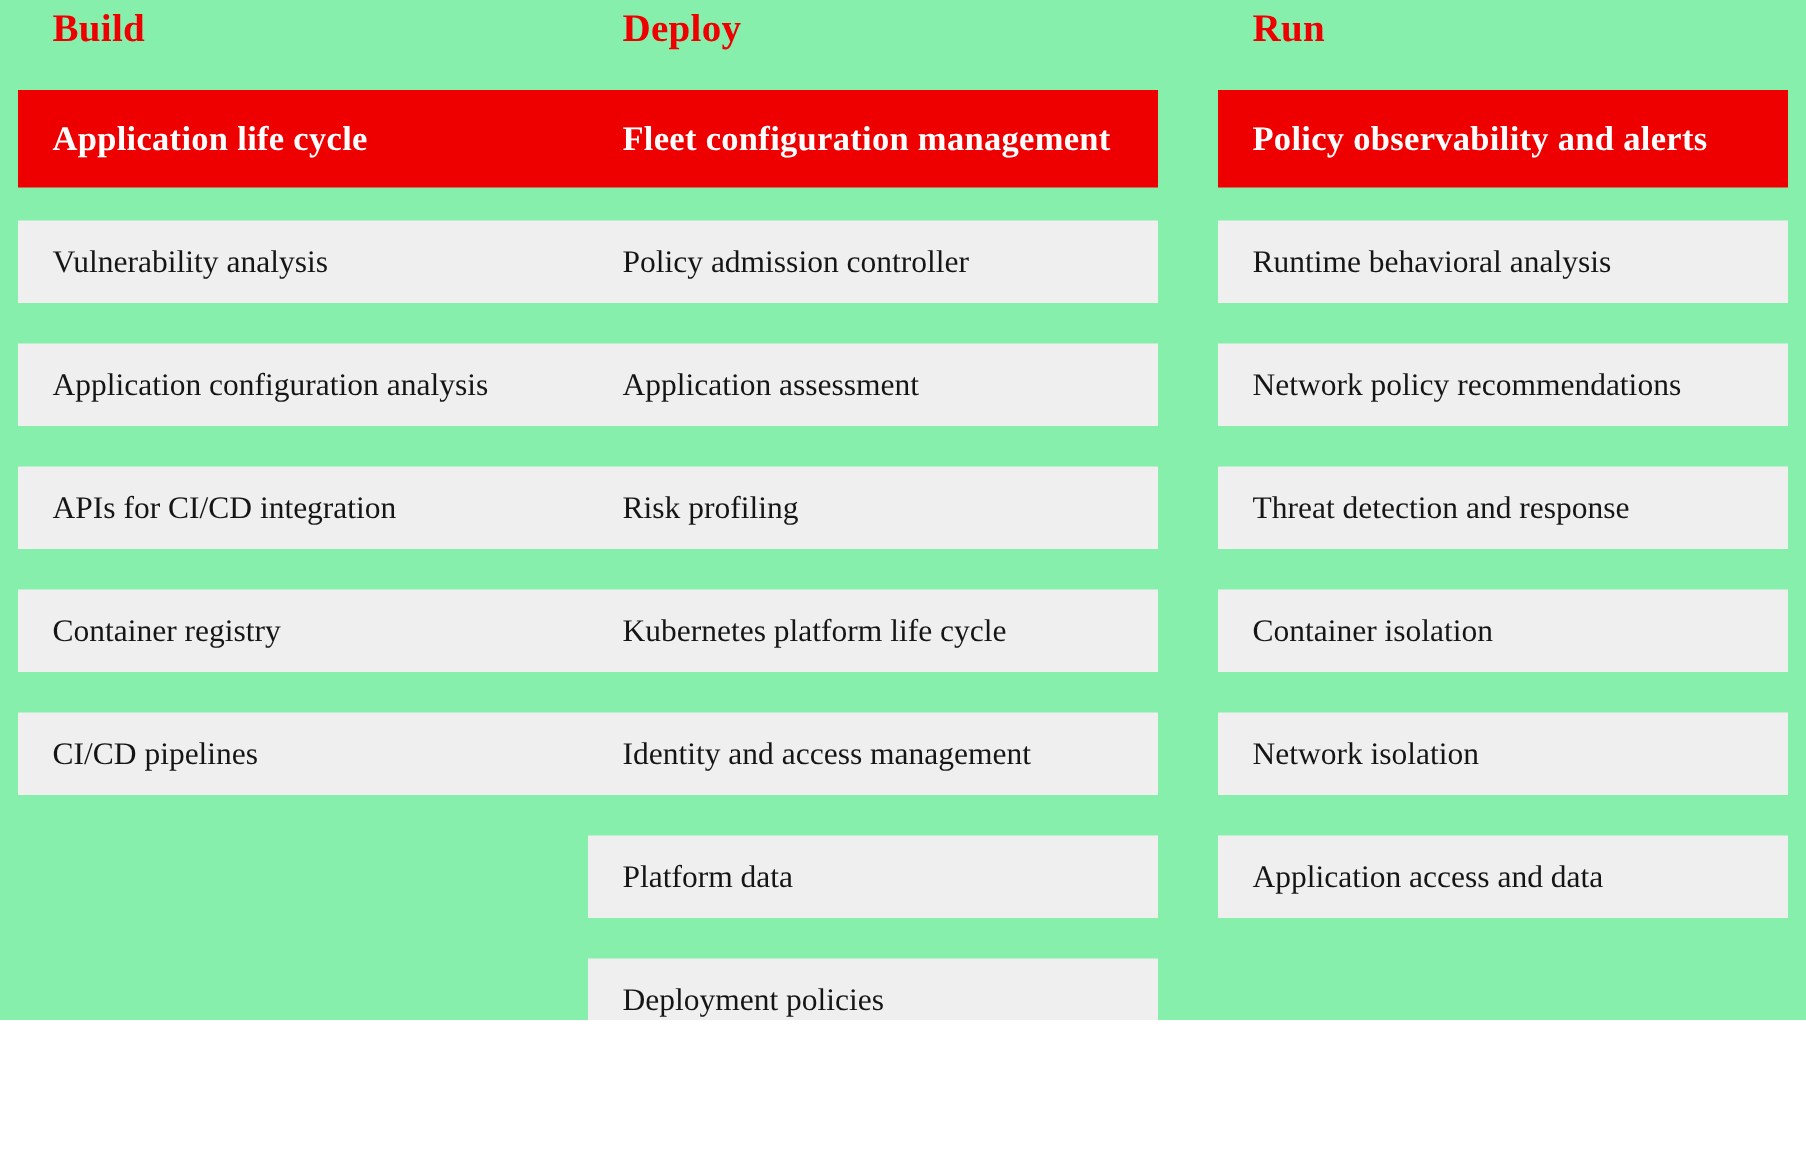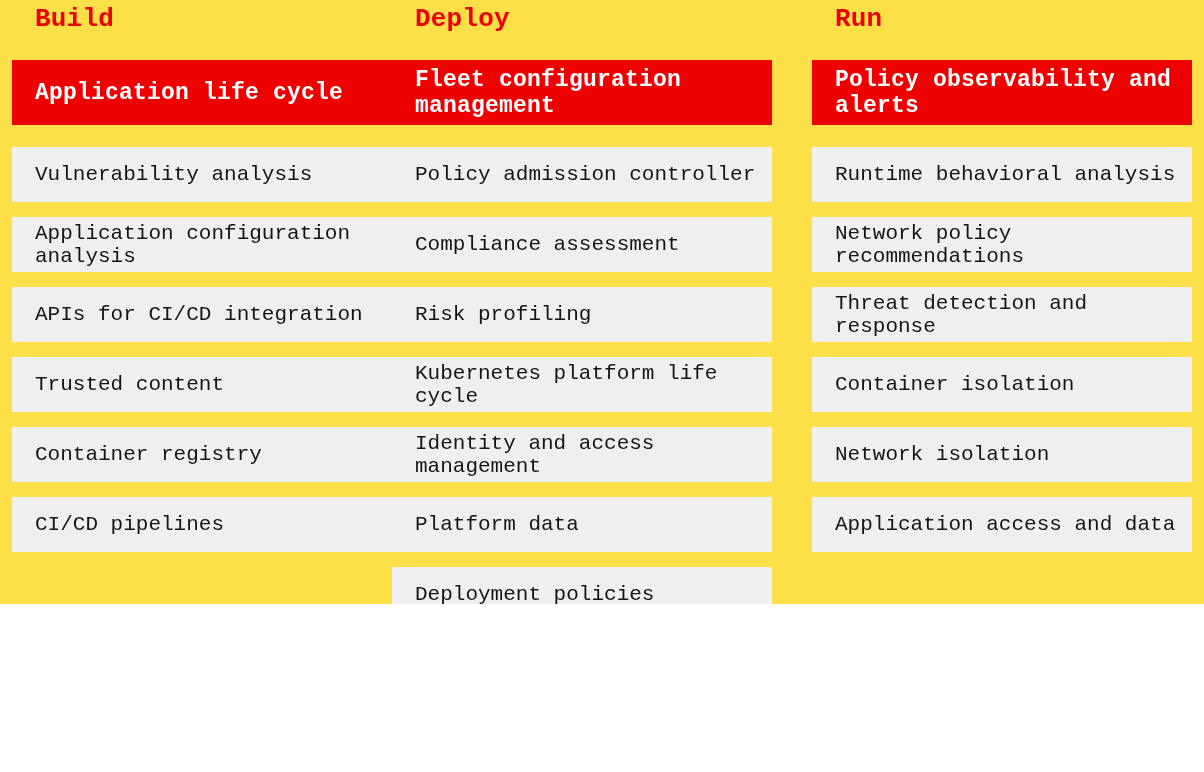--- a/index.html
+++ b/index.html
@@ -4,23 +4,23 @@
 <style>
   :root{
     --red:#ee0000;
     --box-gray:#efefef;
     --text-dark:#151515;
   }
   html,body{margin:0;padding:0;background:#ffffff;}
   .stage{
     position:relative;
     width:1204px;
-    height:604px;
-    background:#fde047;
-    font-family:Liberation Mono, monospace;
+    height:680px;
+    background:#86efac;
+    font-family:Liberation Serif, serif;
     overflow:hidden;
   }
   .column{position:absolute;top:0;width:380px;}
   .col-build{left:12px;}
   .col-deploy{left:392px;}
   .col-run{left:812px;}
   .col-title{
     box-sizing:border-box;
     height:60px;
     padding:4px 0 0 23px;
@@ -37,21 +37,21 @@
     font-size:23px;
     font-weight:600;
     display:flex;
     align-items:center;
     padding-left:23px;
     letter-spacing:0.2px;
   }
   .col-item{
     box-sizing:border-box;
     height:55px;
-    margin-top:15px;
+    margin-top:27px;
     background:var(--box-gray);
     color:var(--text-dark);
     font-size:21px;
     font-weight:400;
     display:flex;
     align-items:center;
     padding-left:23px;
   }
   .col-header + .col-item{margin-top:22px;text-align:center;}
   .loop-svg{position:absolute;left:0;top:688px;}
@@ -71,30 +71,29 @@
 <body>
 
 <div class="stage">
 
   <div class="column col-build">
     <div class="col-title">Build</div>
     <div class="col-header">Application life cycle</div>
     <div class="col-item">Vulnerability analysis</div>
     <div class="col-item">Application configuration analysis</div>
     <div class="col-item">APIs for CI/CD integration</div>
-    <div class="col-item">Trusted content</div>
     <div class="col-item">Container registry</div>
     <div class="col-item">CI/CD pipelines</div>
   </div>
 
   <div class="column col-deploy">
     <div class="col-title">Deploy</div>
     <div class="col-header">Fleet configuration management</div>
     <div class="col-item">Policy admission controller</div>
-    <div class="col-item">Compliance assessment</div>
+    <div class="col-item">Application assessment</div>
     <div class="col-item">Risk profiling</div>
     <div class="col-item">Kubernetes platform life cycle</div>
     <div class="col-item">Identity and access management</div>
     <div class="col-item">Platform data</div>
     <div class="col-item">Deployment policies</div>
   </div>
 
   <div class="column col-run">
     <div class="col-title">Run</div>
     <div class="col-header">Policy observability and alerts</div>

